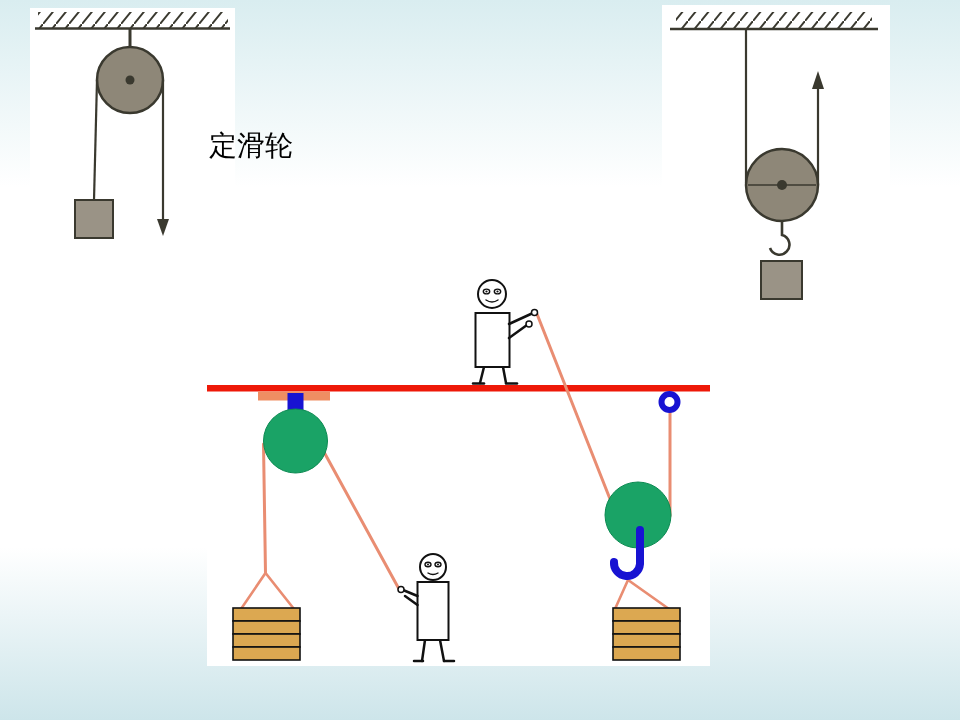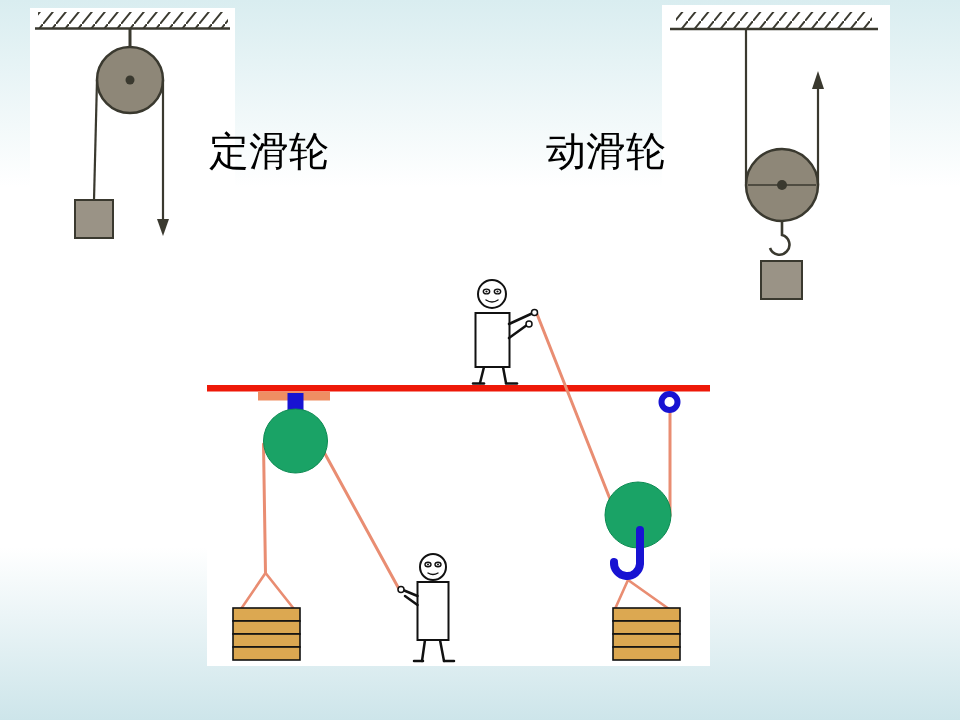--- a/index.html
+++ b/index.html
@@ -10,21 +10,21 @@
     font-family:'Liberation Sans','DejaVu Sans',sans-serif;
   }
   .panel { position:absolute; background:#ffffff; }
   .panel svg { display:block; width:100%; height:100%; }
   .panel-fixed   { left:30px;  top:8px;   width:205px; height:258px; }
   .panel-movable { left:662px; top:5px;   width:228px; height:300px; }
   .panel-scene   { left:207px; top:278px; width:503px; height:388px; }
   .label {
     position:absolute; z-index:3; color:#000;
     font-family:'Liberation Serif','DejaVu Serif',serif;
-    font-size:40px; line-height:1.05; white-space:nowrap;
+    font-size:28px; line-height:1.05; white-space:nowrap;
   }
   .label-fixed   { left:209px; top:131px; }
   .label-movable { left:546px; top:131px; }
 
   
   .ink       { stroke:var(--ink,#3a392f); fill:none; }
   .ink-fill  { fill:var(--ink,#3a392f); }
   .hatchline { stroke:var(--ink,#3a392f); stroke-width:2; }
   .graywheel { fill:var(--pulley_gray,#8e8778); stroke:var(--ink,#3a392f); stroke-width:2.5; }
   .grayweight{ fill:var(--weight_gray,#9a9386); stroke:var(--ink,#3a392f); stroke-width:2; }
@@ -89,21 +89,20 @@
         <circle cx="120" cy="180" r="36" class="graywheel"></circle>
         <line x1="86" y1="180" x2="154" y2="180" class="ink" stroke-width="1.5"></line>
         <circle cx="120" cy="180" r="5" class="ink-fill"></circle>
       </g>
       <path d="M120 216 L120 230 A10 10 0 1 1 108 243" class="ink" stroke-width="2.6"></path>
       <rect x="99" y="256" width="41" height="38" class="grayweight"></rect>
     </svg>
   </div>
 
   <div class="label label-fixed">定滑轮</div>
-  <div class="label label-movable">动滑轮</div>
 
   <div class="panel panel-scene">
     <svg viewBox="0 0 503 388">
 
       <rect x="0" y="107" width="503" height="6.5" class="redbeam"></rect>
 
       <g>
         <line x1="56.5" y1="166" x2="58.5" y2="295" class="rope" stroke-width="3"></line>
         <polyline points="34,331 58.5,295 87,331" class="rope" stroke-width="2.6"></polyline>
         <line x1="117" y1="174" x2="192" y2="311" class="rope" stroke-width="3"></line>

